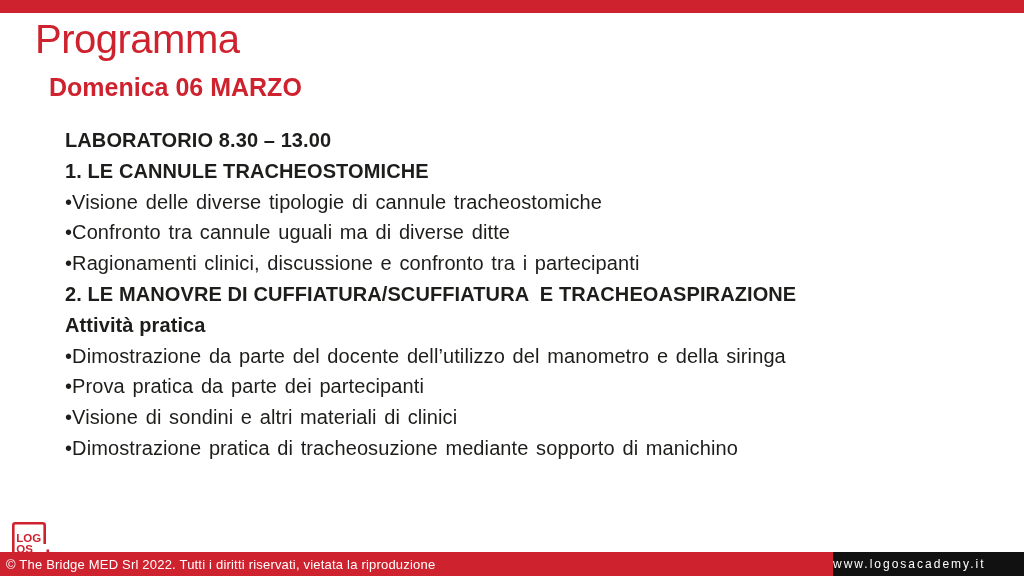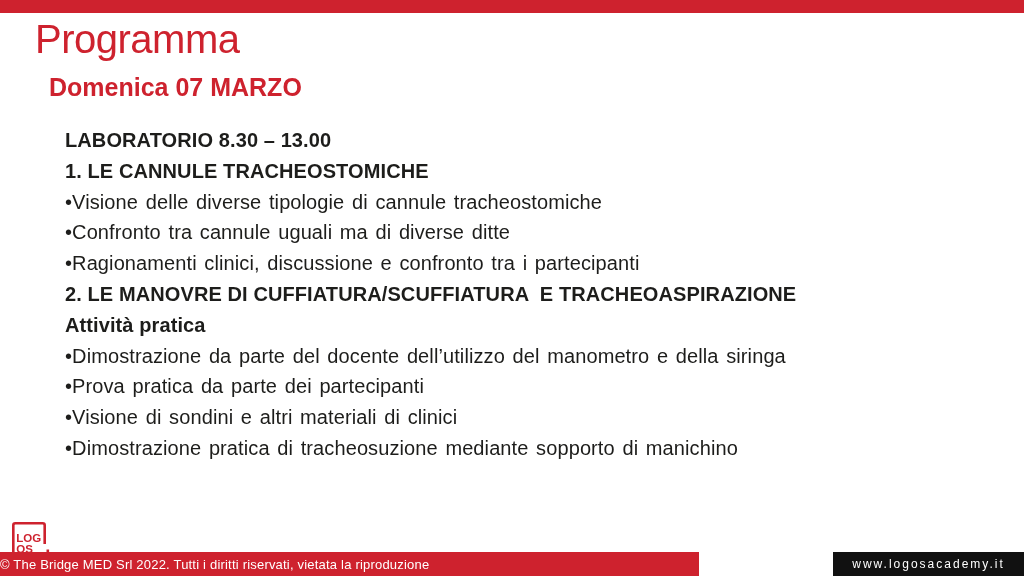--- a/index.html
+++ b/index.html
@@ -59,59 +59,59 @@
   .logo {
     position: absolute;
     left: 11px; top: 521px;
     width: 42px; height: 46px;
   }
   .logo svg { display: block; }
 
   .footer-red {
     position: absolute;
     left: 0; top: 552px;
-    width: 699px; height: 24px;
+    width: 833px; height: 24px;
     background: #ce222e;
     display: flex;
     align-items: center;
-    padding-left: 0;
+    padding-left: 6px;
     text-align: right;
   }
   .footer-red .copyright {
     color: #ffffff;
     font-size: 13px;
     letter-spacing: 0.2px;
   }
 
   .footer-black {
     position: absolute;
     left: 833px; top: 552px;
     width: 191px; height: 24px;
     background: #111111;
     display: flex;
     align-items: center;
-    justify-content: center;
+    justify-content: flex-start;
   }
   .footer-black .website {
     color: #ffffff;
     font-size: 12px;
     letter-spacing: 2px;
     white-space: nowrap;
   }
 </style>
 </head>
 <body>
 
 <div class="slide">
 
   <div class="topbar"></div>
 
   <h1 class="title">Programma</h1>
 
-  <h2 class="subtitle">Domenica 07 MARZO</h2>
+  <h2 class="subtitle">Domenica 06 MARZO</h2>
 
   <div class="program">
     <div class="line bold">LABORATORIO 8.30 – 13.00</div>
     <div class="line bold">1. LE CANNULE TRACHEOSTOMICHE</div>
     <div class="line bullet">•Visione delle diverse tipologie di cannule tracheostomiche</div>
     <div class="line bullet">•Confronto tra cannule uguali ma di diverse ditte</div>
     <div class="line bullet">•Ragionamenti clinici, discussione e confronto tra i partecipanti</div>
     <div class="line bold">2. LE MANOVRE DI CUFFIATURA/SCUFFIATURA  E TRACHEOASPIRAZIONE</div>
     <div class="line bold">Attività pratica</div>
     <div class="line bullet">•Dimostrazione da parte del docente dell’utilizzo del manometro e della siringa</div>

